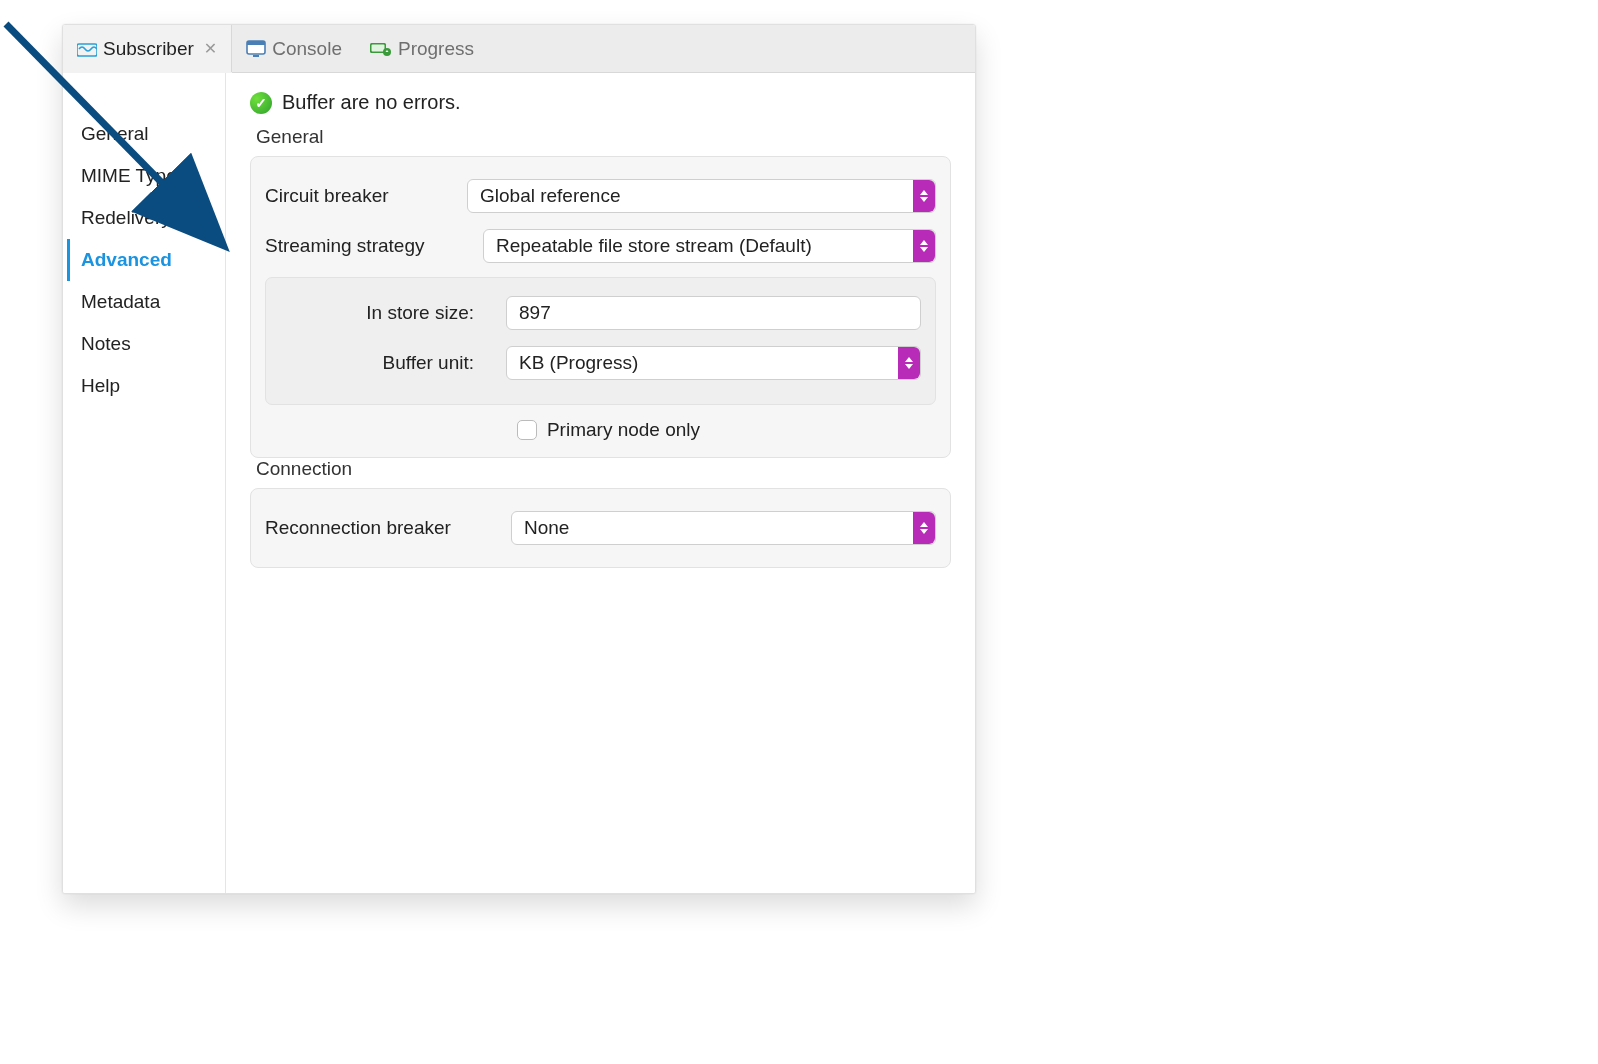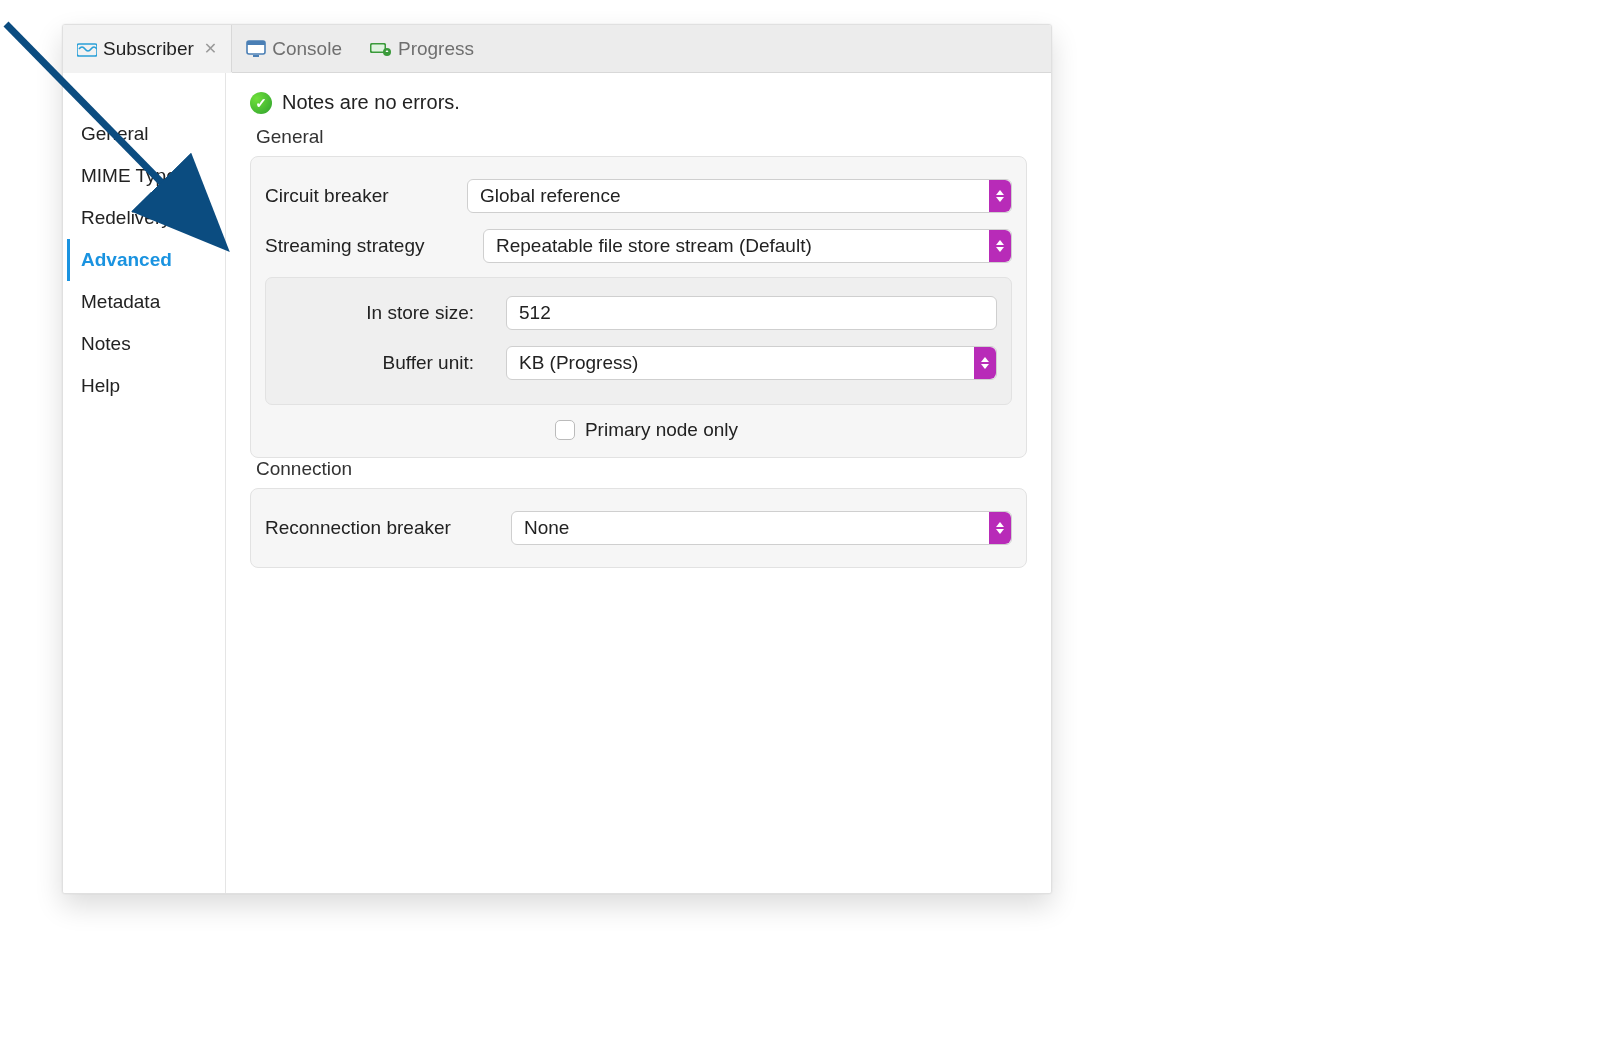--- a/index.html
+++ b/index.html
@@ -17,21 +17,21 @@
   * { box-sizing: border-box; }
   body {
     margin: 0;
     font-family: -apple-system, "Helvetica Neue", Arial, sans-serif;
     font-size: 19px;
     color: var(--text);
     background: #fff;
   }
   .wrap { position: relative; padding: 24px 0 40px 62px; }
   .window {
-    width: 990px;
+    width: 914px;
     border: 1px solid #e0e0e0;
     border-radius: 3px;
     box-shadow: 0 12px 28px rgba(0,0,0,0.14), 0 0 0 1px rgba(0,0,0,0.02);
     background: #fff;
     overflow: hidden;
   }
   
   .tabbar {
     display: flex;
     align-items: stretch;
@@ -216,21 +216,21 @@
         <div class="item"><span>Redelivery</span></div>
         <div class="item active"><span>Advanced</span></div>
         <div class="item"><span>Metadata</span></div>
         <div class="item"><span>Notes</span></div>
         <div class="item"><span>Help</span></div>
       </div>
 
       <div class="content">
         <div class="status-row">
           <span class="check">✓</span>
-          <span>Notes are no errors.</span>
+          <span>Buffer are no errors.</span>
         </div>
 
         <div class="sect-title">General</div>
         <div class="panel">
 
           <div class="row">
             <div class="label">Circuit breaker</div>
             <div class="select">
               <span>Global reference</span>
               <span class="stepper"></span>
@@ -243,21 +243,21 @@
             <div class="select">
               <span>Repeatable file store stream (Default)</span>
               <span class="stepper"></span>
             </div>
           </div>
 
           <div class="inset" style="padding-left:56px">
             <div class="row">
               <div class="label right">In store size:</div>
               <div class="textfield">
-                <span>512</span>
+                <span>897</span>
               </div>
             </div>
             <div class="row">
               <div class="label right">Buffer unit:</div>
               <div class="select">
                 <span>KB (Progress)</span>
                 <span class="stepper"></span>
               </div>
             </div>
           </div>

